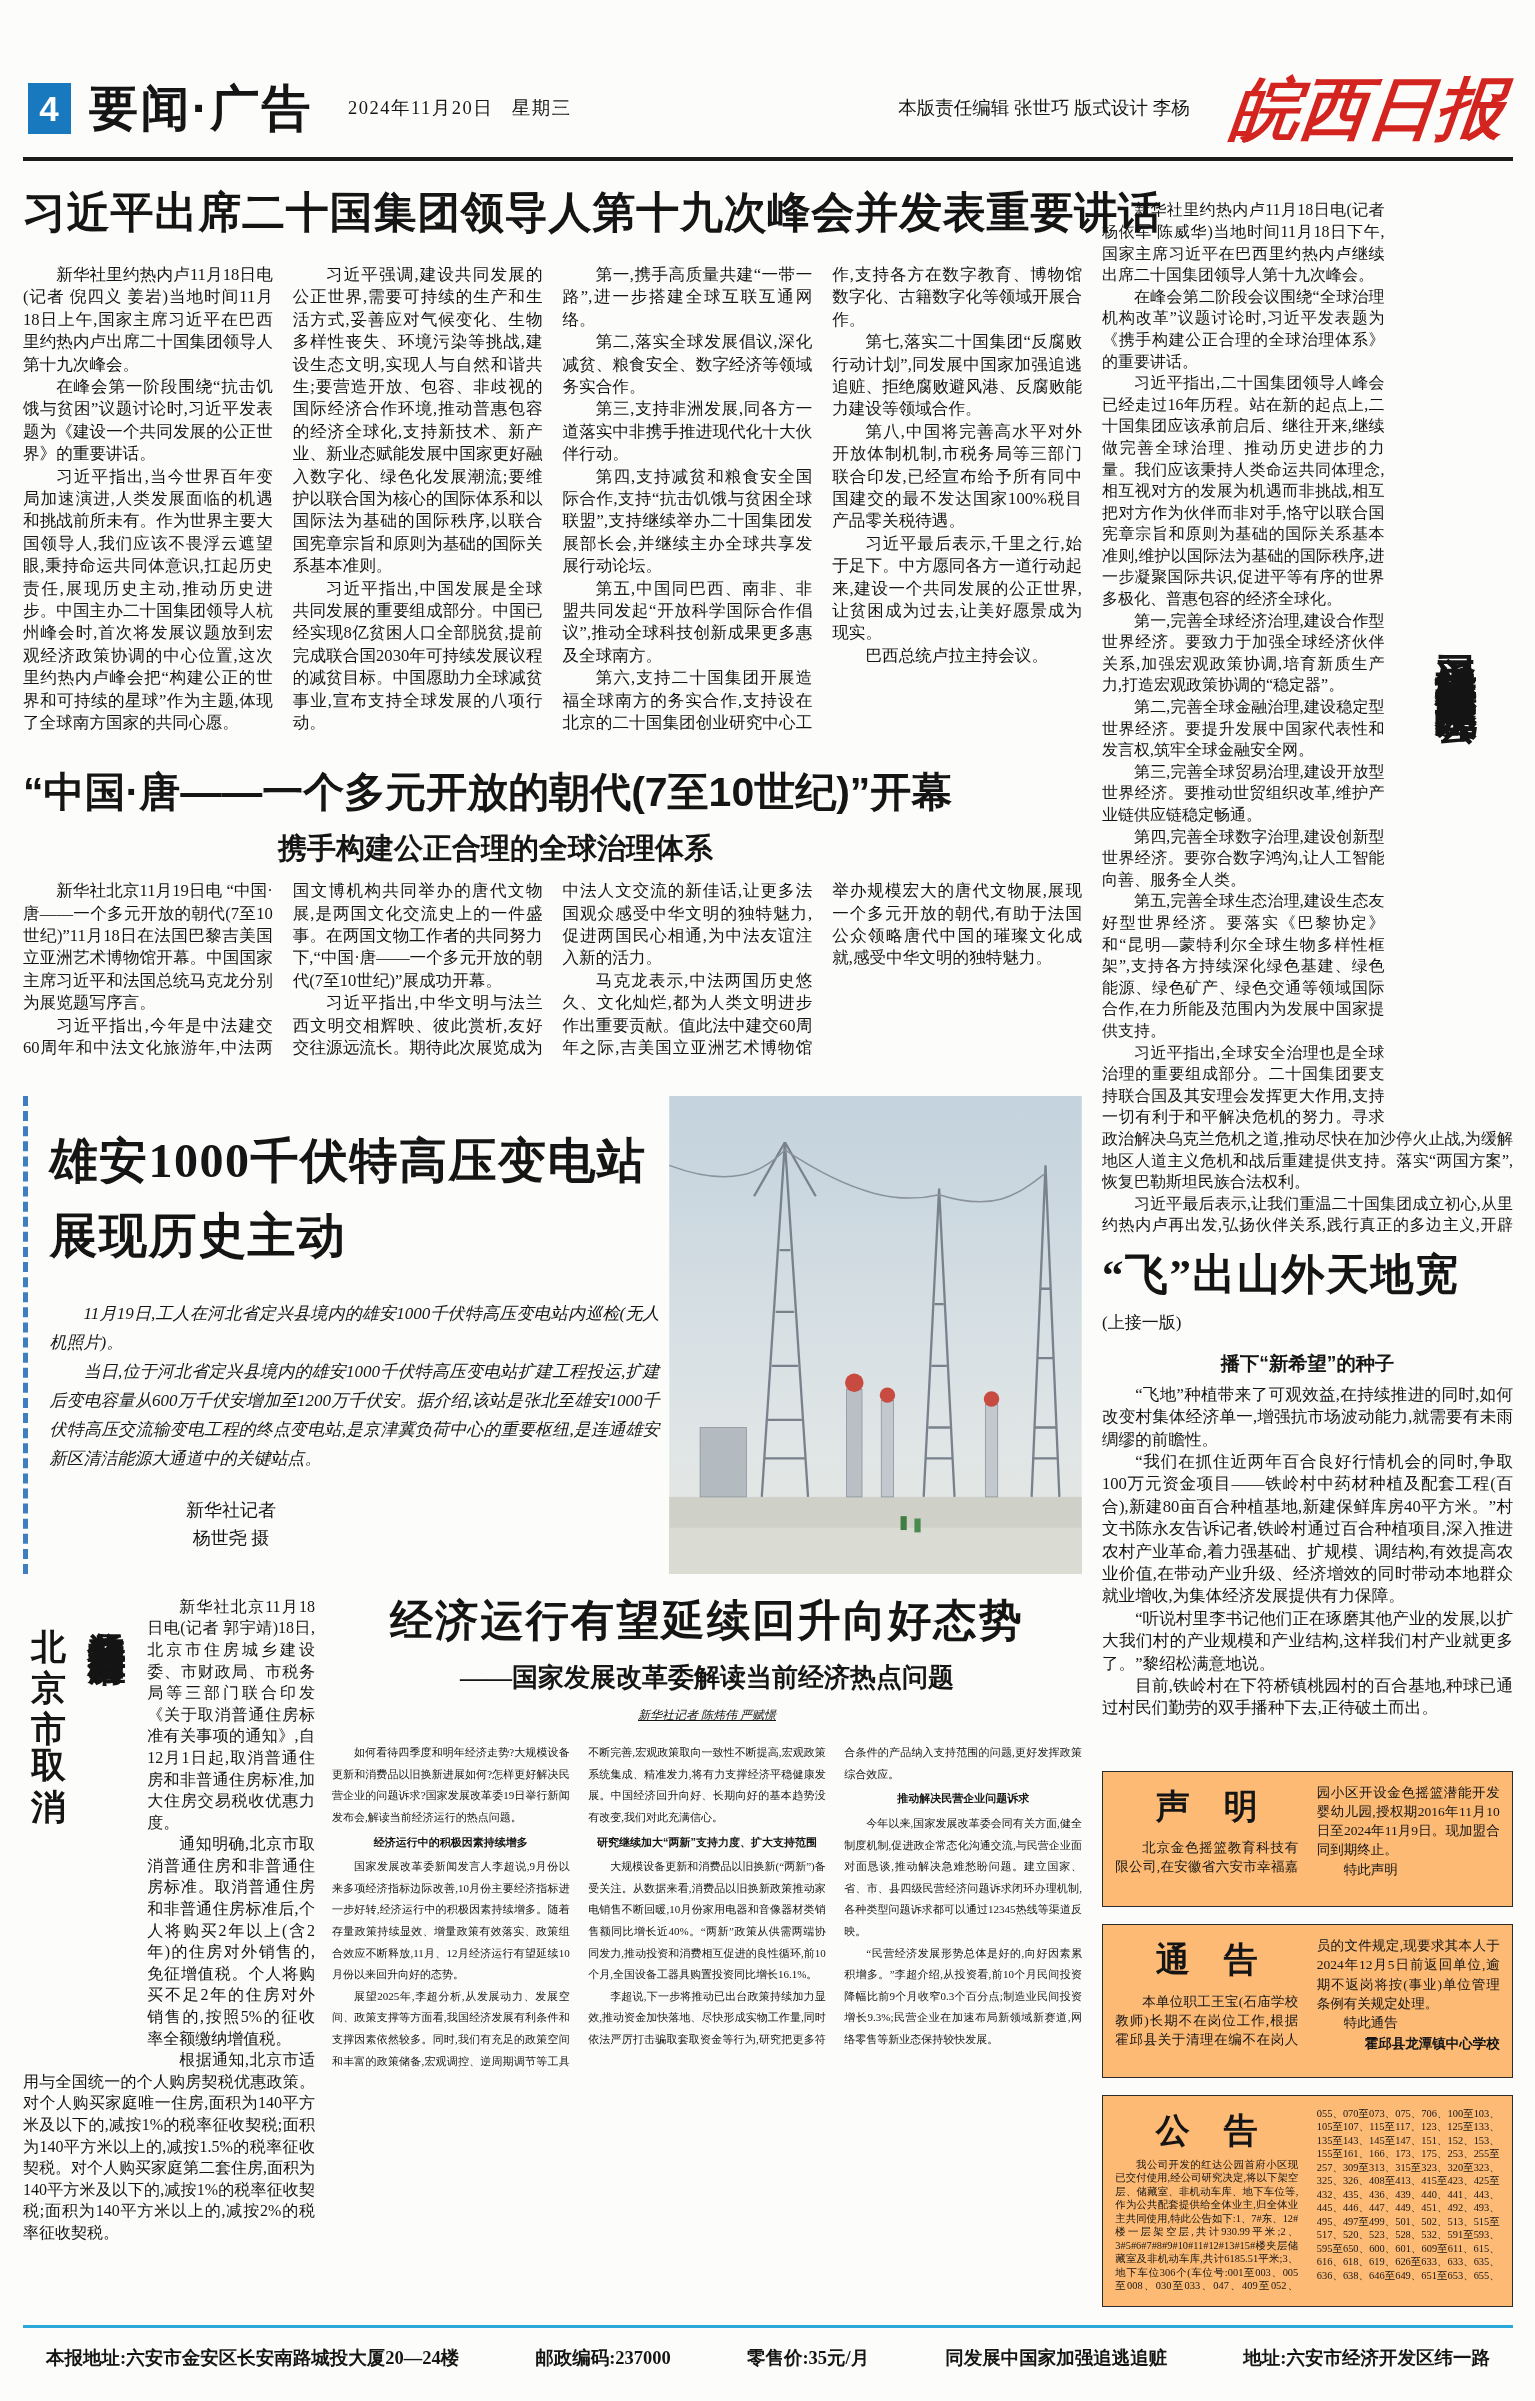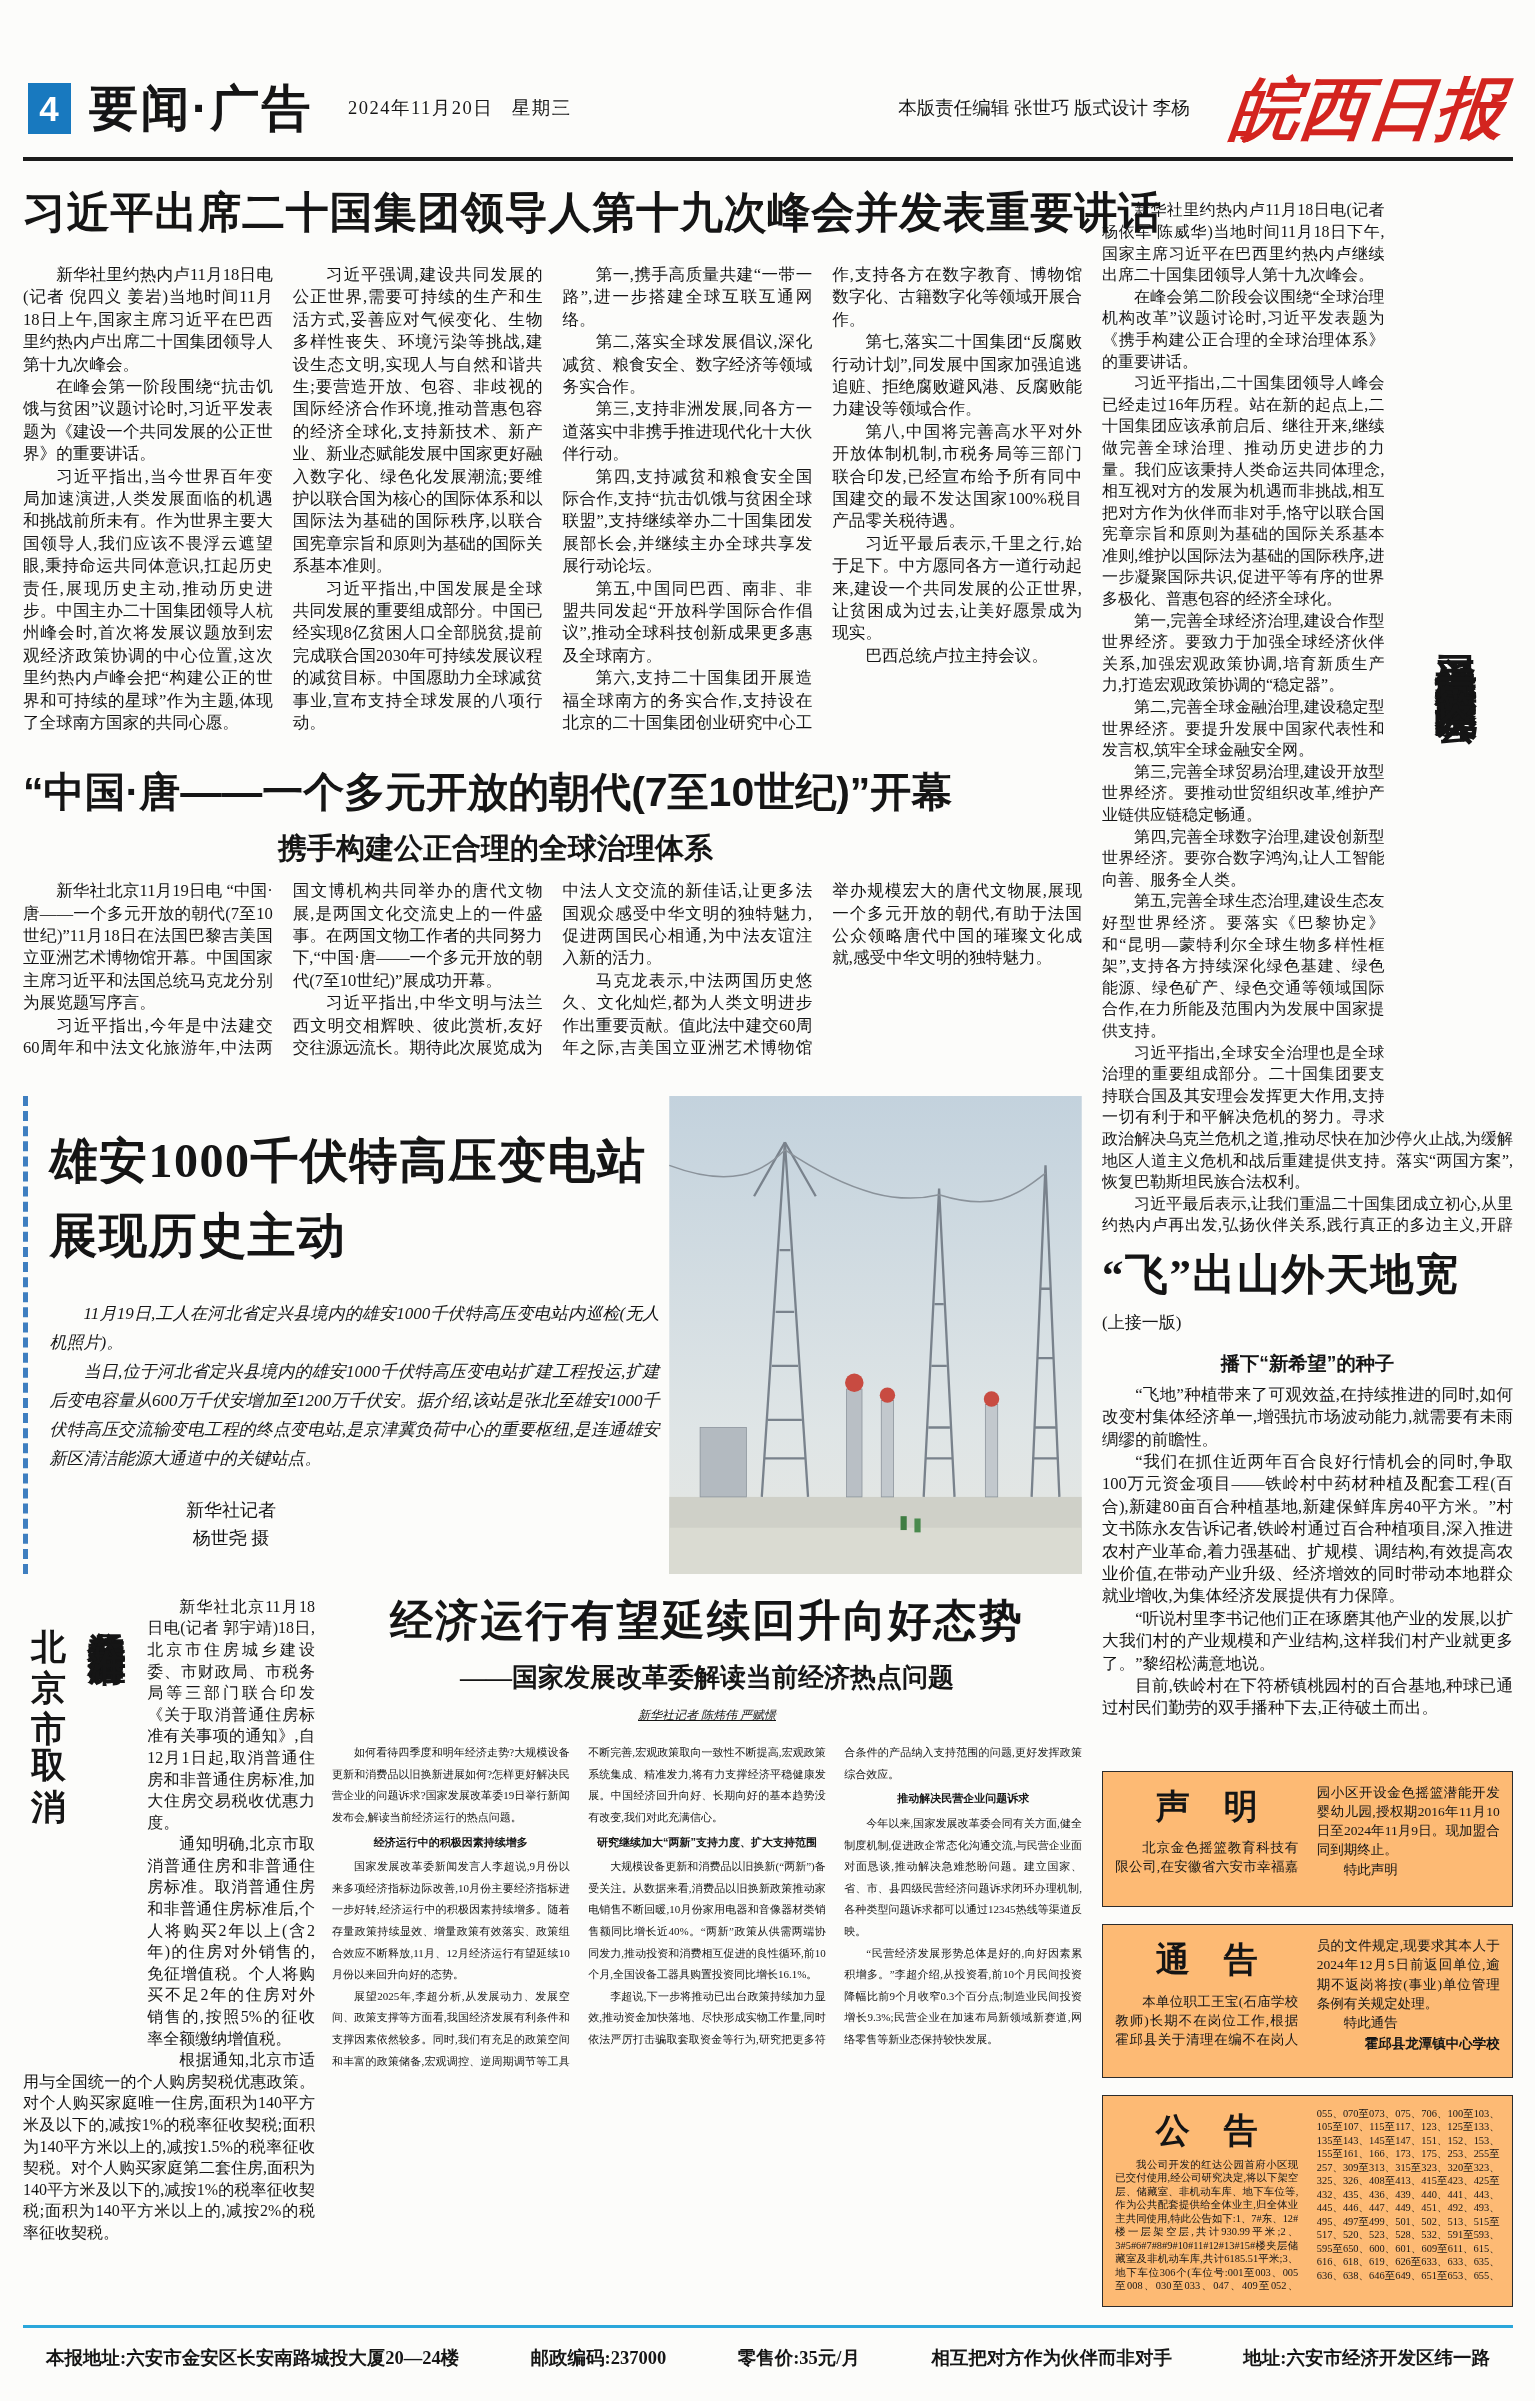--- a/index.html
+++ b/index.html
@@ -259,18 +259,18 @@
         </div>
       </div>
 
     </div>
   </div>
 
   <div class="footer">
     <span>本报地址:六安市金安区长安南路城投大厦20—24楼</span>
     <span>邮政编码:237000</span>
     <span>零售价:35元/月</span>
-    <span>相互把对方作为伙伴而非对手</span>
+    <span>同发展中国家加强追逃追赃</span>
     <span>地址:六安市经济开发区纬一路</span>
   </div>
 
 </div>
 
 
 </body></html>

